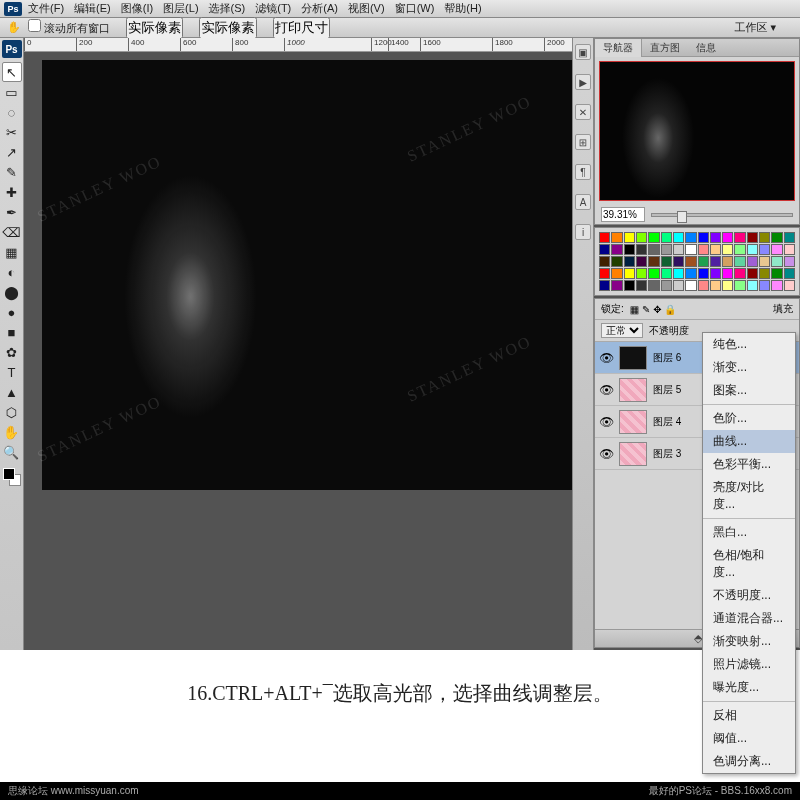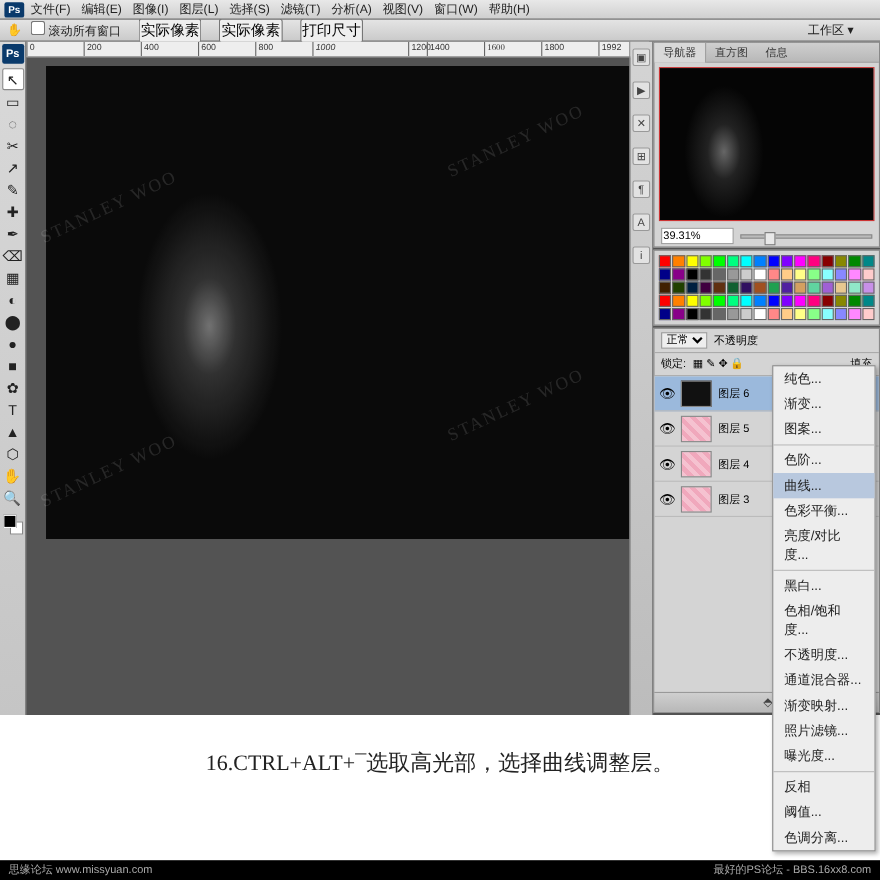--- a/index.html
+++ b/index.html
@@ -28,21 +28,21 @@
 .dock{position:absolute;top:38px;bottom:0;width:22px;left:572px;background:linear-gradient(#d4d4d4,#bcbcbc);border-left:1px solid #888;border-right:1px solid #888;display:flex;flex-direction:column;align-items:center;padding-top:6px;gap:14px}
 .dock .di{width:16px;height:16px;background:#e2e2e2;border:1px solid #999;border-radius:2px;font-size:10px;display:flex;align-items:center;justify-content:center;color:#444}
 .panels{position:absolute;right:0;top:38px;width:206px;bottom:0;background:#535353;display:flex;flex-direction:column}
 .panel{background:#d4d4d4;border:1px solid #888;margin-bottom:2px}
 .tabrow{height:18px;background:linear-gradient(#cfcfcf,#b8b8b8);display:flex;align-items:center;font-size:10px;border-bottom:1px solid #999}
 .tabrow .tab{padding:0 8px;height:18px;display:flex;align-items:center;color:#333;cursor:pointer}
 .tabrow .tab.act{background:#d9d9d9;border-right:1px solid #999}
 .nav .thumb{height:140px;background:#111;margin:4px;border:1px solid #c33;position:relative;overflow:hidden}
 .nav .thumb .ti{width:100%;height:100%;background:radial-gradient(ellipse 60px 100px at 30% 55%,#666 0%,#222 25%,#050505 60%),radial-gradient(ellipse 60px 100px at 62% 55%,#666 0%,#222 25%,#050505 60%),#0a0a0a}
 .nav .zoom{padding:2px 6px;font-size:10px;color:#222;display:flex;align-items:center;gap:6px}
-.nav .zoom input{width:66px;font-size:10px;border:1px solid #999;padding:1px}
+.nav .zoom input{width:44px;font-size:10px;border:1px solid #999;padding:1px}
 .nav .slider{flex:1;height:4px;background:#bbb;border:1px solid #888;position:relative}
 .nav .slider::after{content:"";position:absolute;left:18%;top:-3px;width:8px;height:10px;background:#e8e8e8;border:1px solid #777}
 .color .grid{padding:4px;display:grid;grid-template-columns:repeat(16,1fr);gap:1px}
 .color .sq{height:11px;border:1px solid #666}
 .layerpanel{flex:1;display:flex;flex-direction:column}
 .layerpanel .ctrl{padding:3px 6px;font-size:10px;display:flex;gap:6px;align-items:center;border-bottom:1px solid #aaa}
 .layerpanel .ctrl select{font-size:10px;border:1px solid #999;background:#eee}
 .layerpanel .list{flex:1;background:#d4d4d4;overflow:auto}
 .layerpanel .layer{height:32px;display:flex;align-items:center;border-bottom:1px solid #bbb;font-size:10px;padding:0 4px;gap:6px}
 .layerpanel .layer.sel{background:#9bb9dc}
@@ -88,23 +88,23 @@
 
   <div class="ruler-h" id="rulerH">
       <div class="tick" style="left: 0px;">0</div>
       <div class="tick" style="left: 52px;">200</div>
       <div class="tick" style="left: 104px;">400</div>
       <div class="tick" style="left: 156px;">600</div>
       <div class="tick" style="left: 208px;">800</div>
       <div class="tick" style="left: 260px; font-style: italic;">1000</div>
       <div class="tick" style="left: 312px; margin-left: 35px;">1200</div>
       <div class="tick" style="left: 364px;">1400</div>
-      <div class="tick" style="left: 416px; font-family: Liberation Serif, serif;">1600</div>
+      <div class="tick" style="left: 396px;">1600</div>
       <div class="tick" style="left: 468px;">1800</div>
-      <div class="tick" style="left: 520px;">1992</div>
+      <div class="tick" style="left: 520px;">2000</div>
     </div>
 
   <div class="toolbox">
     <div class="ps">Ps</div>
     <div id="tools">
         <div class="tool sel">↖</div>
         <div class="tool">▭</div>
         <div class="tool">◌</div>
         <div class="tool">✂</div>
         <div class="tool">↗</div>
@@ -244,27 +244,27 @@
           <div class="sq" style="background: rgb(136, 255, 136);"></div>
           <div class="sq" style="background: rgb(136, 255, 255);"></div>
           <div class="sq" style="background: rgb(136, 136, 255);"></div>
           <div class="sq" style="background: rgb(255, 136, 255);"></div>
           <div class="sq" style="background: rgb(255, 204, 204);"></div>
         </div>
     </div>
 
     <div class="panel layerpanel">
       <div class="ctrl">
-        <select><option>正常</option></select>
-        <span>不透明度</span>
-      </div>
-      <div class="ctrl">
         <span>锁定:</span>
         <span>▦ ✎ ✥ 🔒</span>
         <span style="margin-left:auto">填充</span>
+      </div>
+      <div class="ctrl">
+        <select><option>正常</option></select>
+        <span>不透明度</span>
       </div>
       <div class="list" id="layerlist">
           <div class="layer sel">
             <span class="eye">👁</span>
             <div class="lthumb "></div>
             <span>图层 6</span>
           </div>
           <div class="layer">
             <span class="eye">👁</span>
             <div class="lthumb pink"></div>

